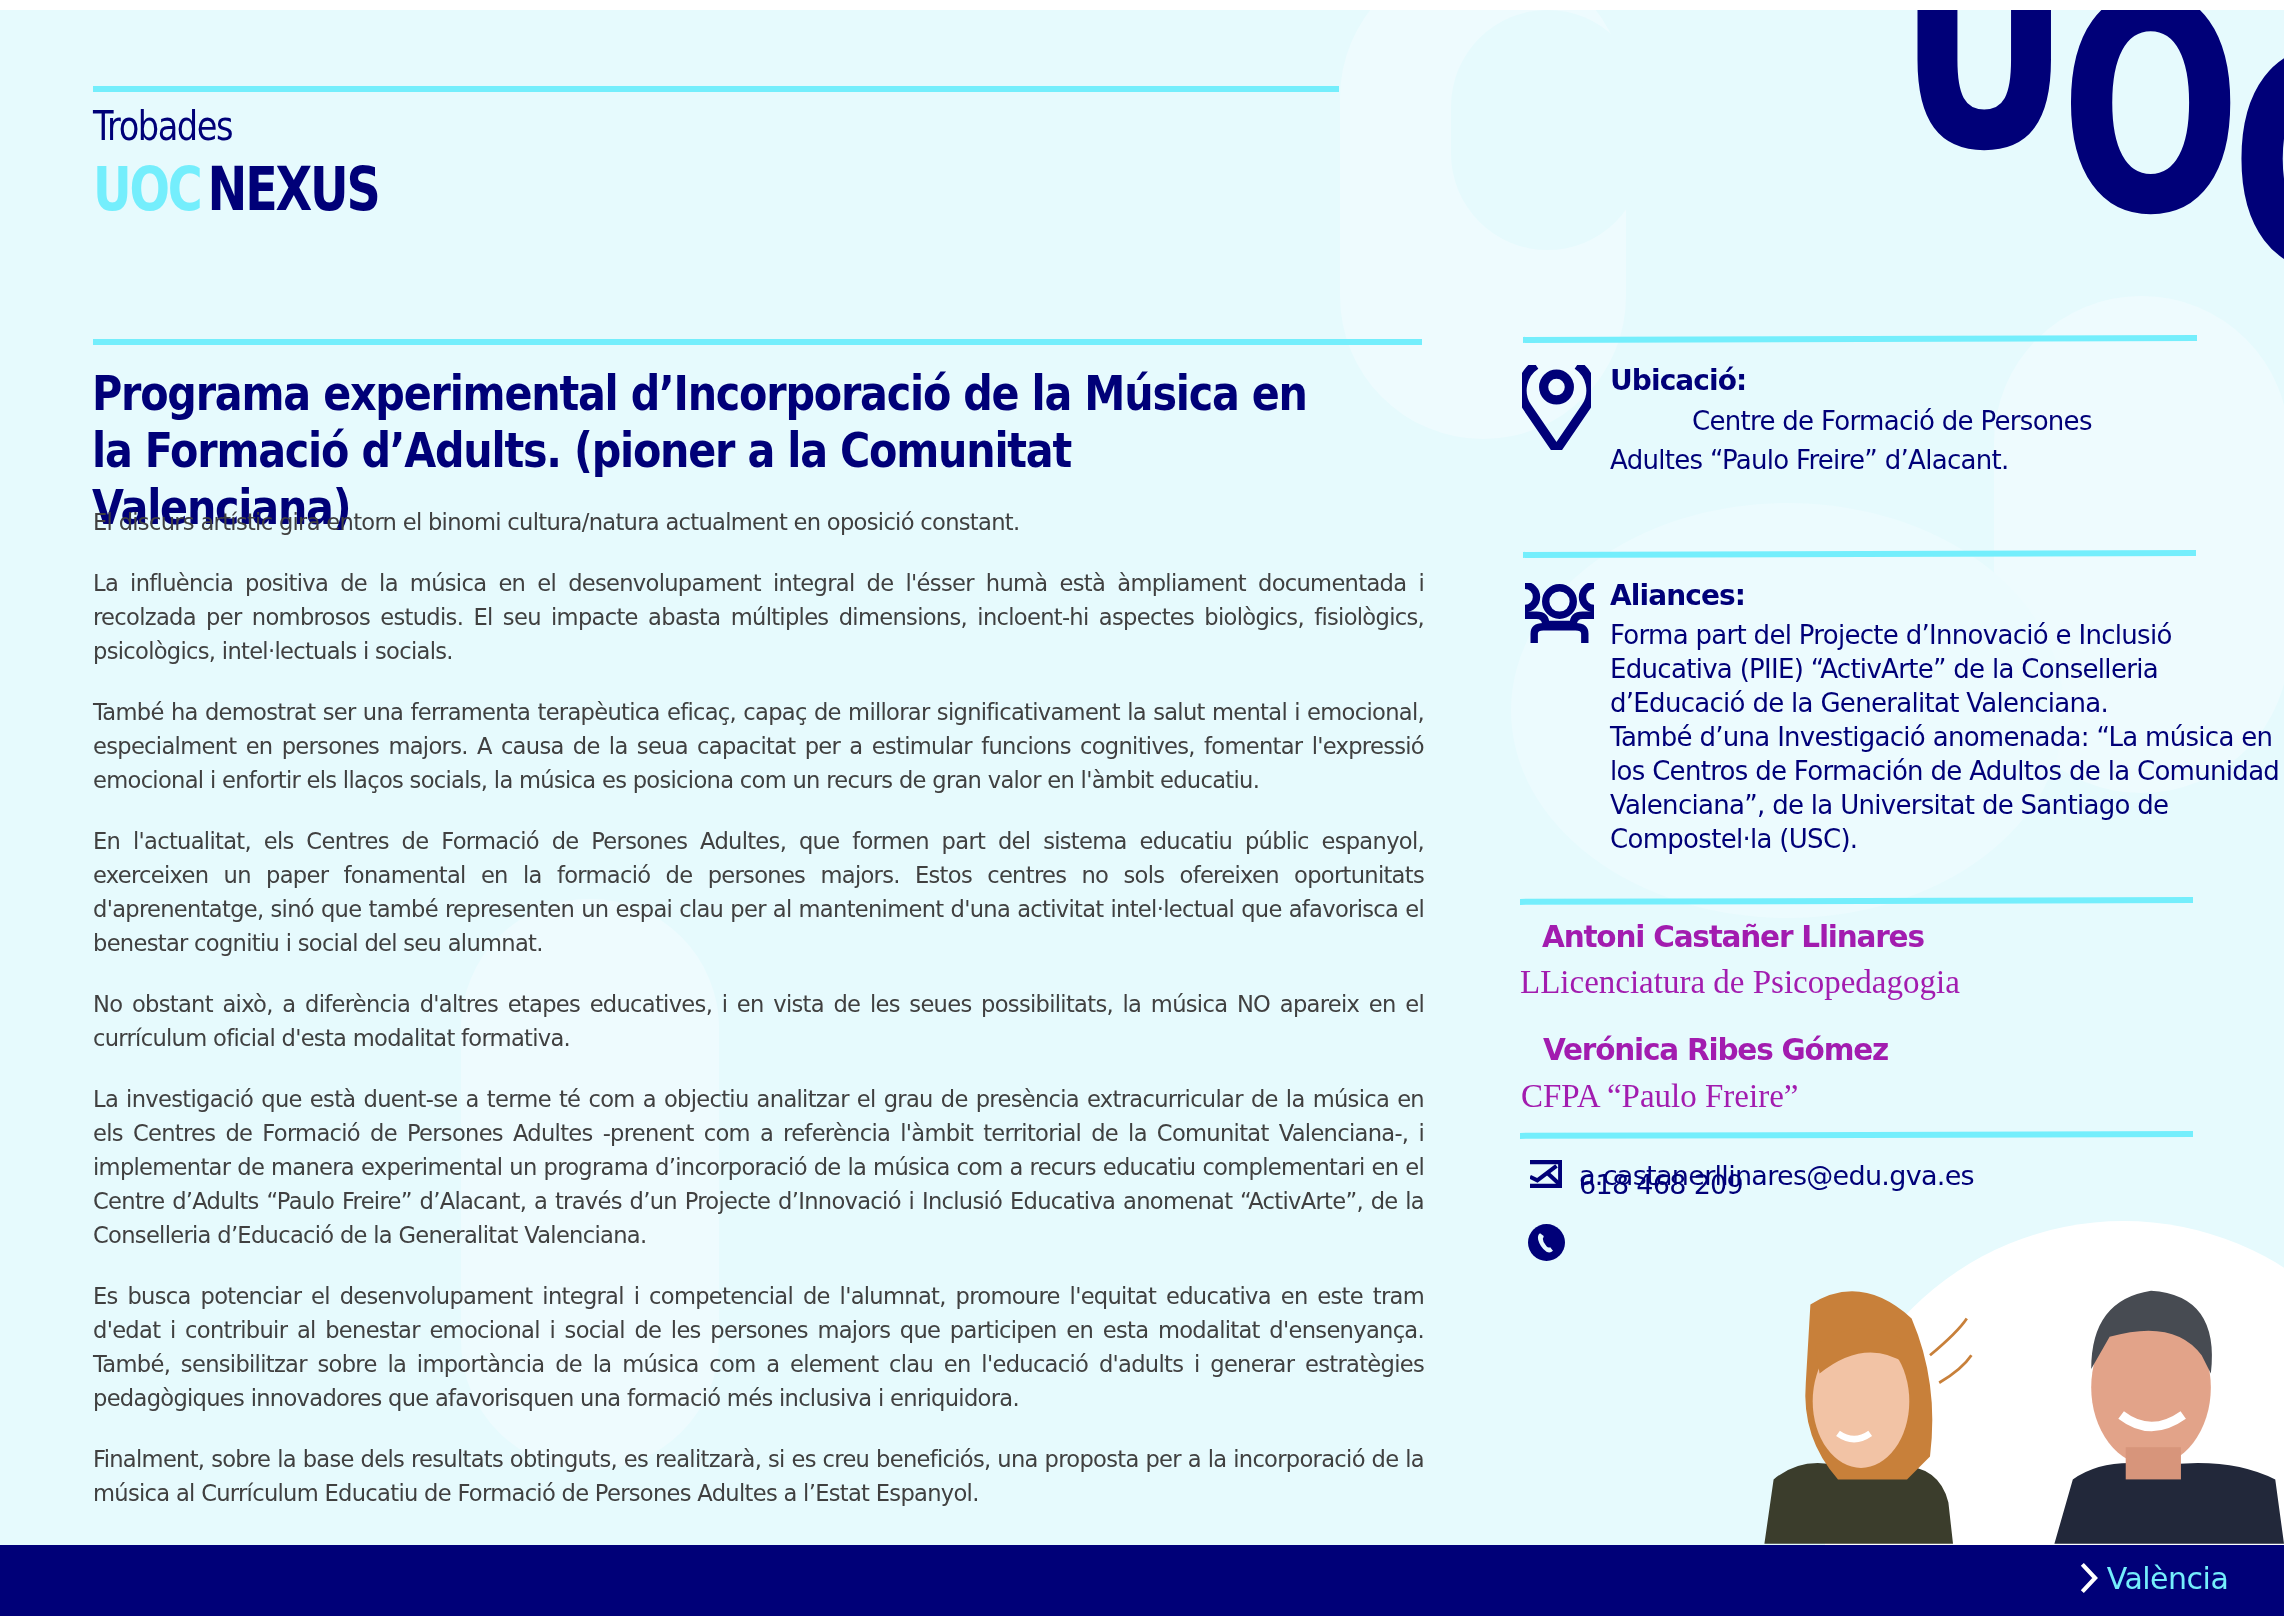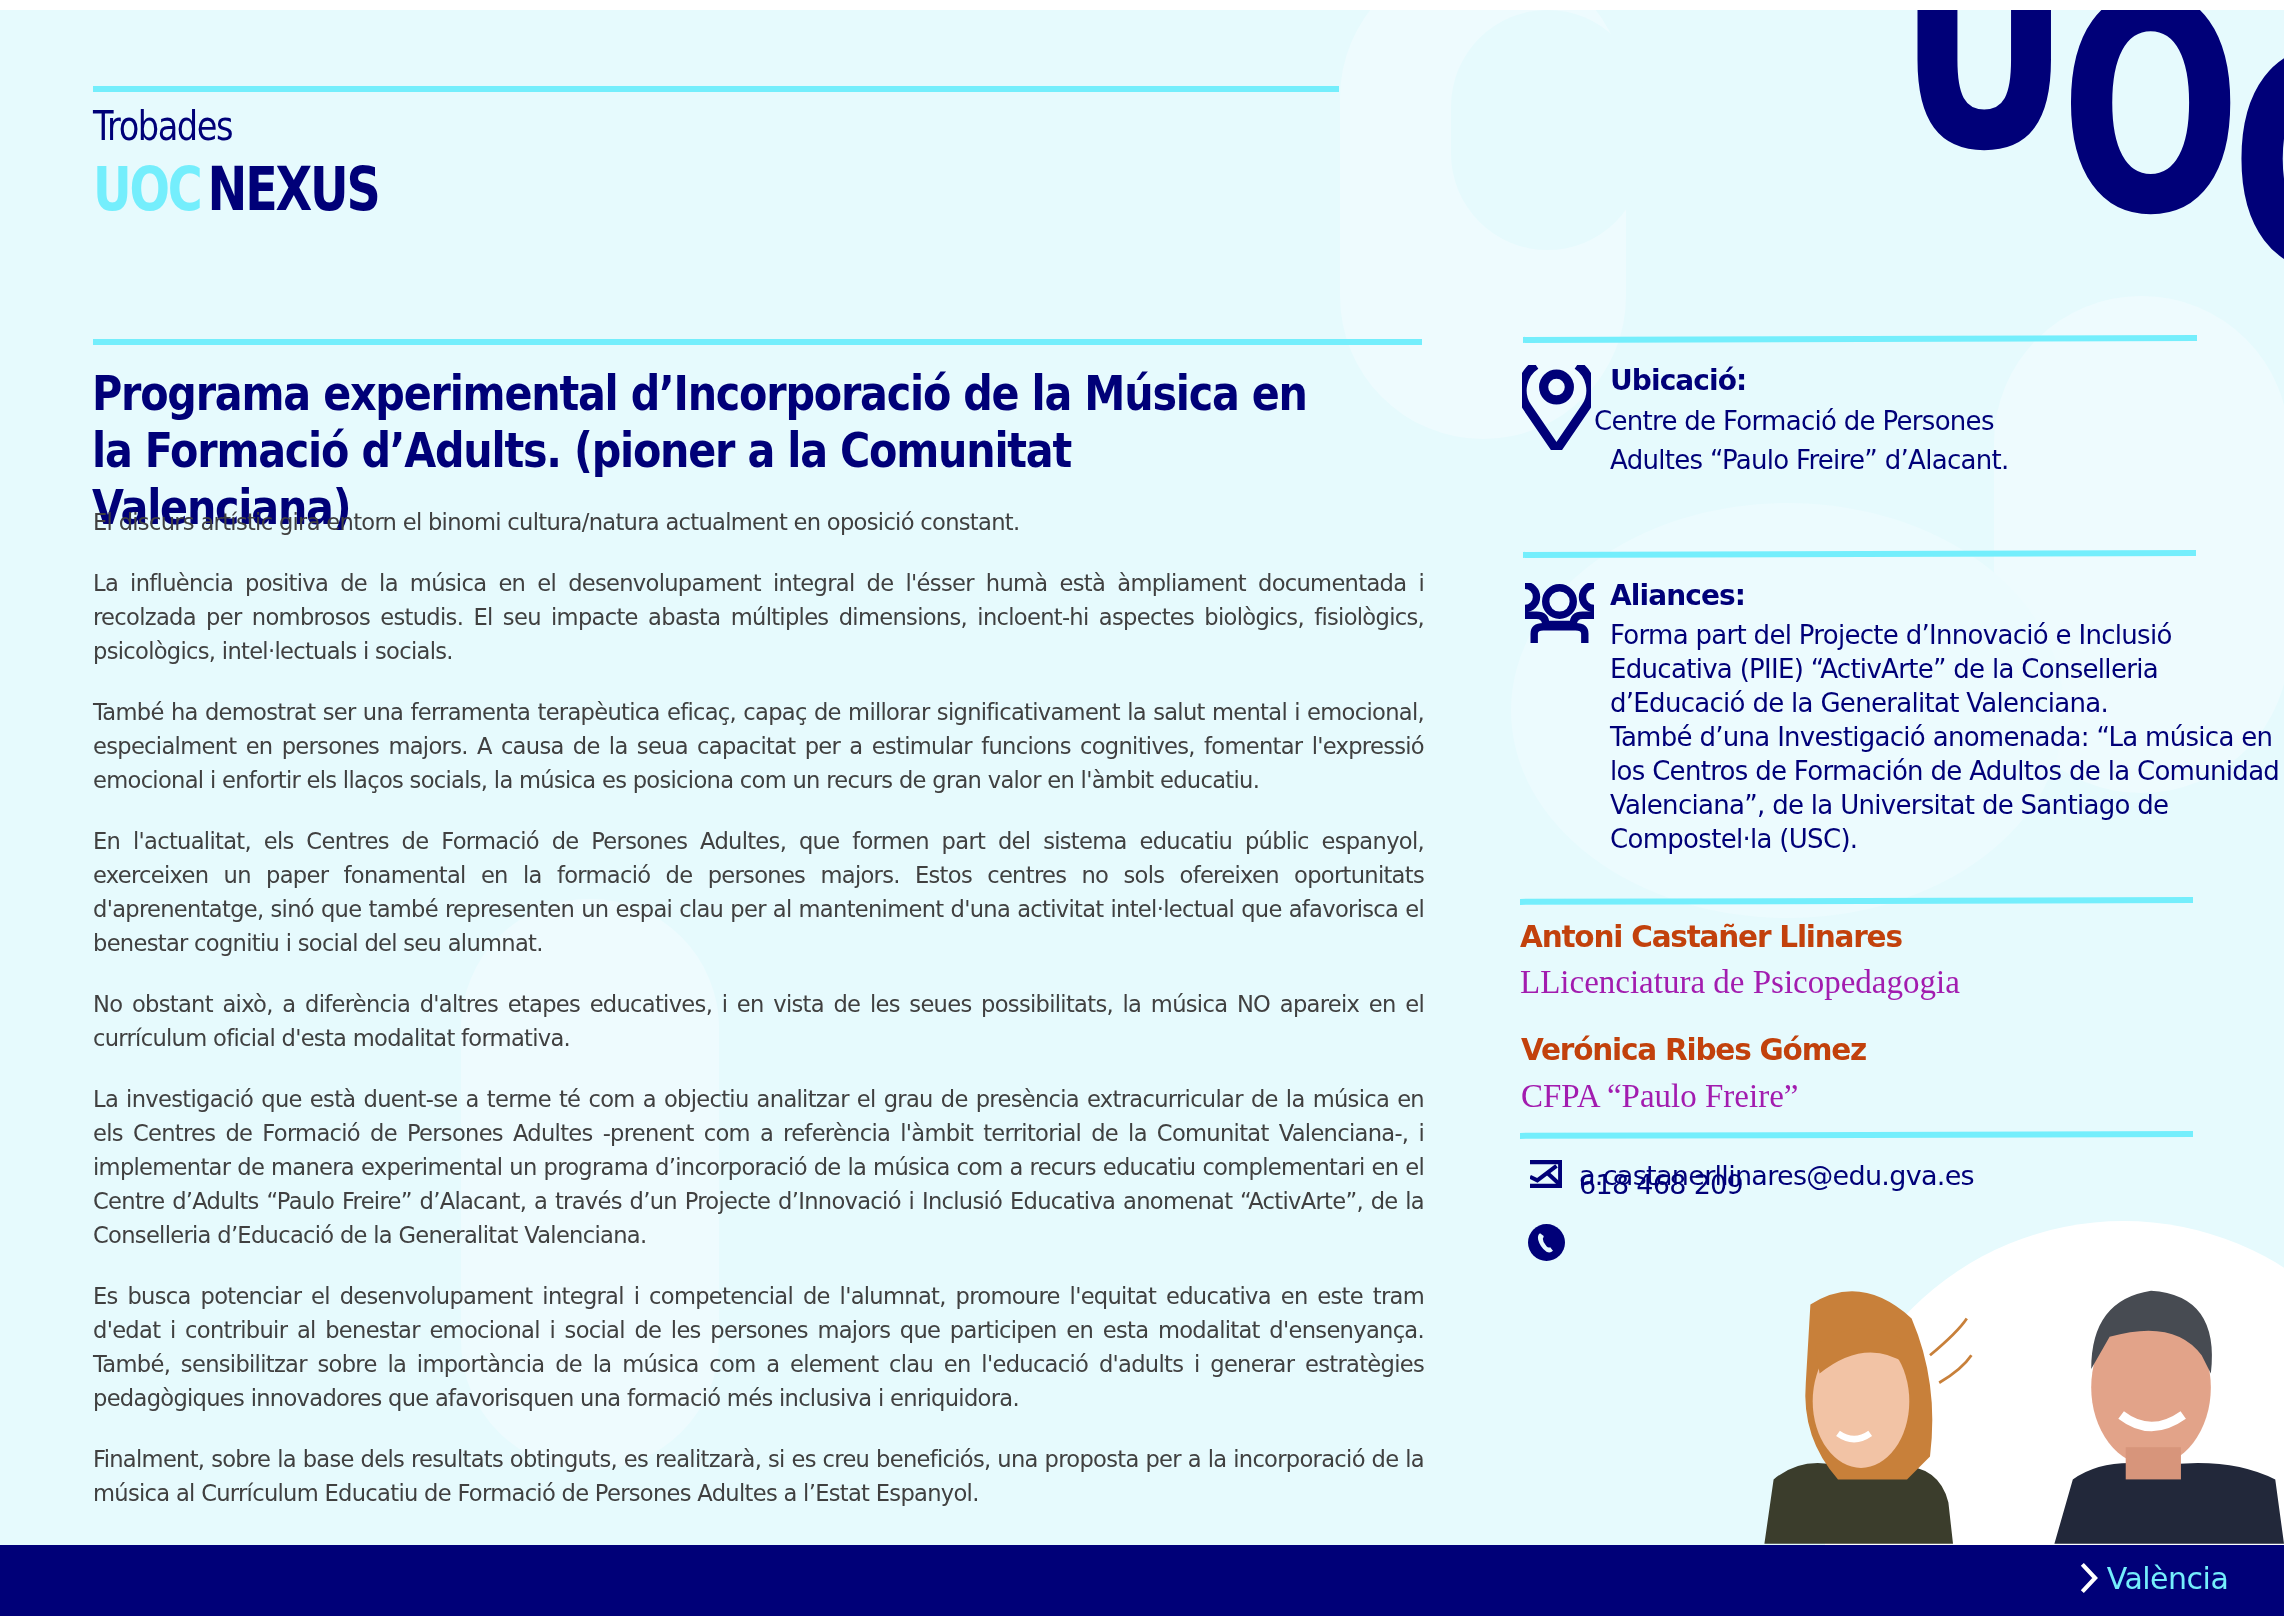--- a/index.html
+++ b/index.html
@@ -70,21 +70,21 @@
   .side-heading {
     position: absolute; font-family: "DejaVu Sans", sans-serif; font-weight: bold;
     font-size: 28px; color: #000078; letter-spacing: -0.9px;
   }
   .side-text {
     position: absolute; font-family: "DejaVu Sans", sans-serif; font-size: 26px;
     line-height: 34px; color: #000078; letter-spacing: -0.7px; white-space: nowrap;
   }
   .person-name {
     position: absolute; font-family: "DejaVu Sans", sans-serif; font-weight: bold;
-    font-size: 29.5px; color: #c2410c; letter-spacing: -1.2px; white-space: nowrap;
+    font-size: 29.5px; color: #a21caf; letter-spacing: -1.2px; white-space: nowrap; margin-left: 22px;
   }
   .person-role {
     position: absolute; font-family: "Liberation Serif", "DejaVu Serif", serif;
     font-size: 33px; color: #a21caf; white-space: nowrap;
   }
   .contact-text {
     position: absolute; font-family: "DejaVu Sans", sans-serif; font-size: 27px;
     color: #000078; letter-spacing: -0.7px; white-space: nowrap;
   }
 
@@ -142,21 +142,21 @@
   </div>
 
   <div class="rule" style="left:1523px; top:326px; width:674px; transform:rotate(-0.15deg);"></div>
   <div class="side-icon" style="left:1522px; top:355px;">
     <svg width="69" height="85" viewBox="0 0 150 185">
       <path d="M30 0 A66 66 0 0 0 10 90 L75 185 L140 90 A66 66 0 0 0 120 0" fill="none" stroke="#000078" stroke-width="20"></path>
       <circle cx="75" cy="48" r="28" fill="none" stroke="#000078" stroke-width="20"></circle>
     </svg>
   </div>
   <div class="side-heading" style="left:1610px; top:354px;">Ubicació:</div>
-  <div class="side-text" style="left:1594px; top:394px;">Centre de Formació de Persones</div>
+  <div class="side-text" style="left:1692px; top:394px;">Centre de Formació de Persones</div>
   <div class="side-text" style="left:1610px; top:433px;">Adultes “Paulo Freire” d’Alacant.</div>
 
   <div class="rule" style="left:1523px; top:541px; width:673px; transform:rotate(-0.15deg);"></div>
   <div class="side-icon" style="left:1525px; top:573px;">
     <svg width="69" height="60" viewBox="0 0 150 130">
       <path d="M0 5 A25 25 0 0 1 0 55" fill="none" stroke="#000078" stroke-width="16"></path>
       <path d="M150 5 A25 25 0 0 0 150 55" fill="none" stroke="#000078" stroke-width="16"></path>
       <circle cx="75" cy="40" r="30" fill="none" stroke="#000078" stroke-width="16"></circle>
       <path d="M0 70 L25 70 Q45 70 45 90 L105 90 Q105 70 125 70 L150 70" fill="none" stroke="#000078" stroke-width="16"></path>
       <path d="M20 130 L20 110 Q20 95 40 95 L110 95 Q130 95 130 110 L130 130" fill="none" stroke="#000078" stroke-width="16"></path>

